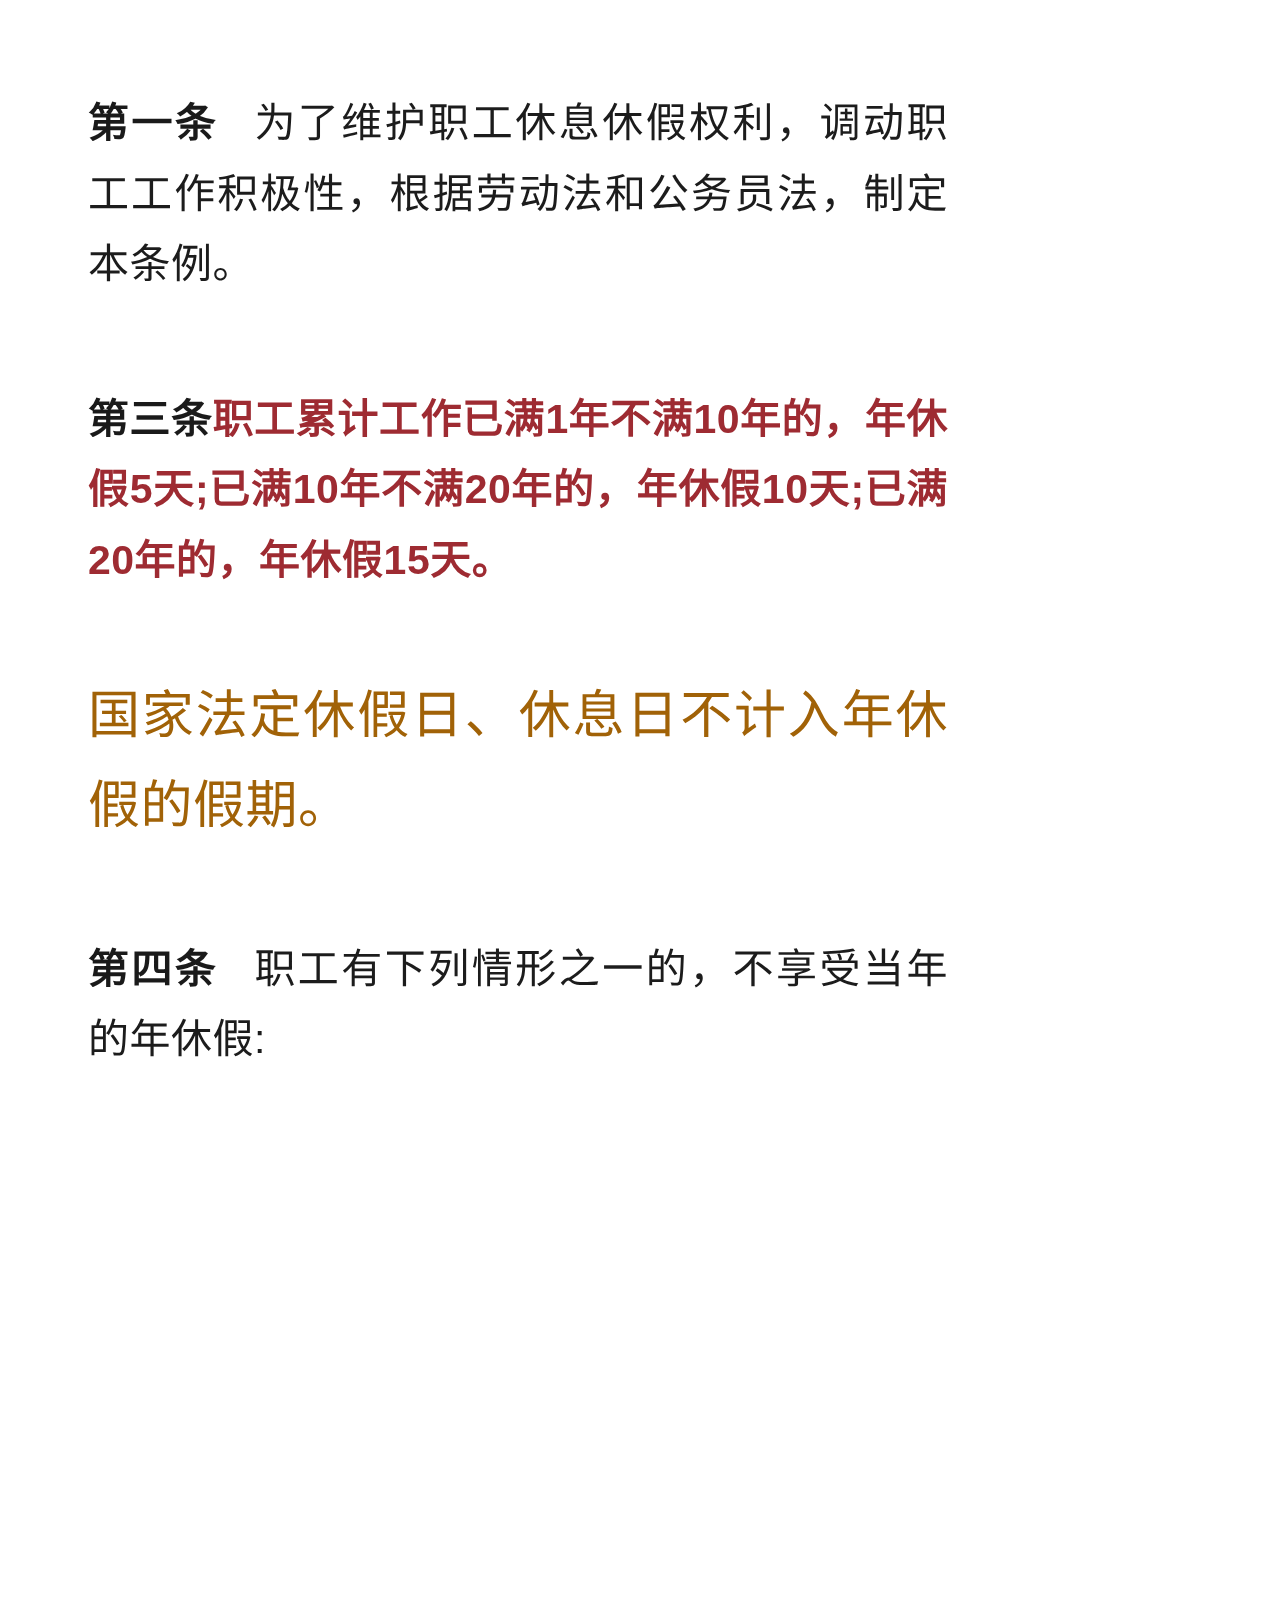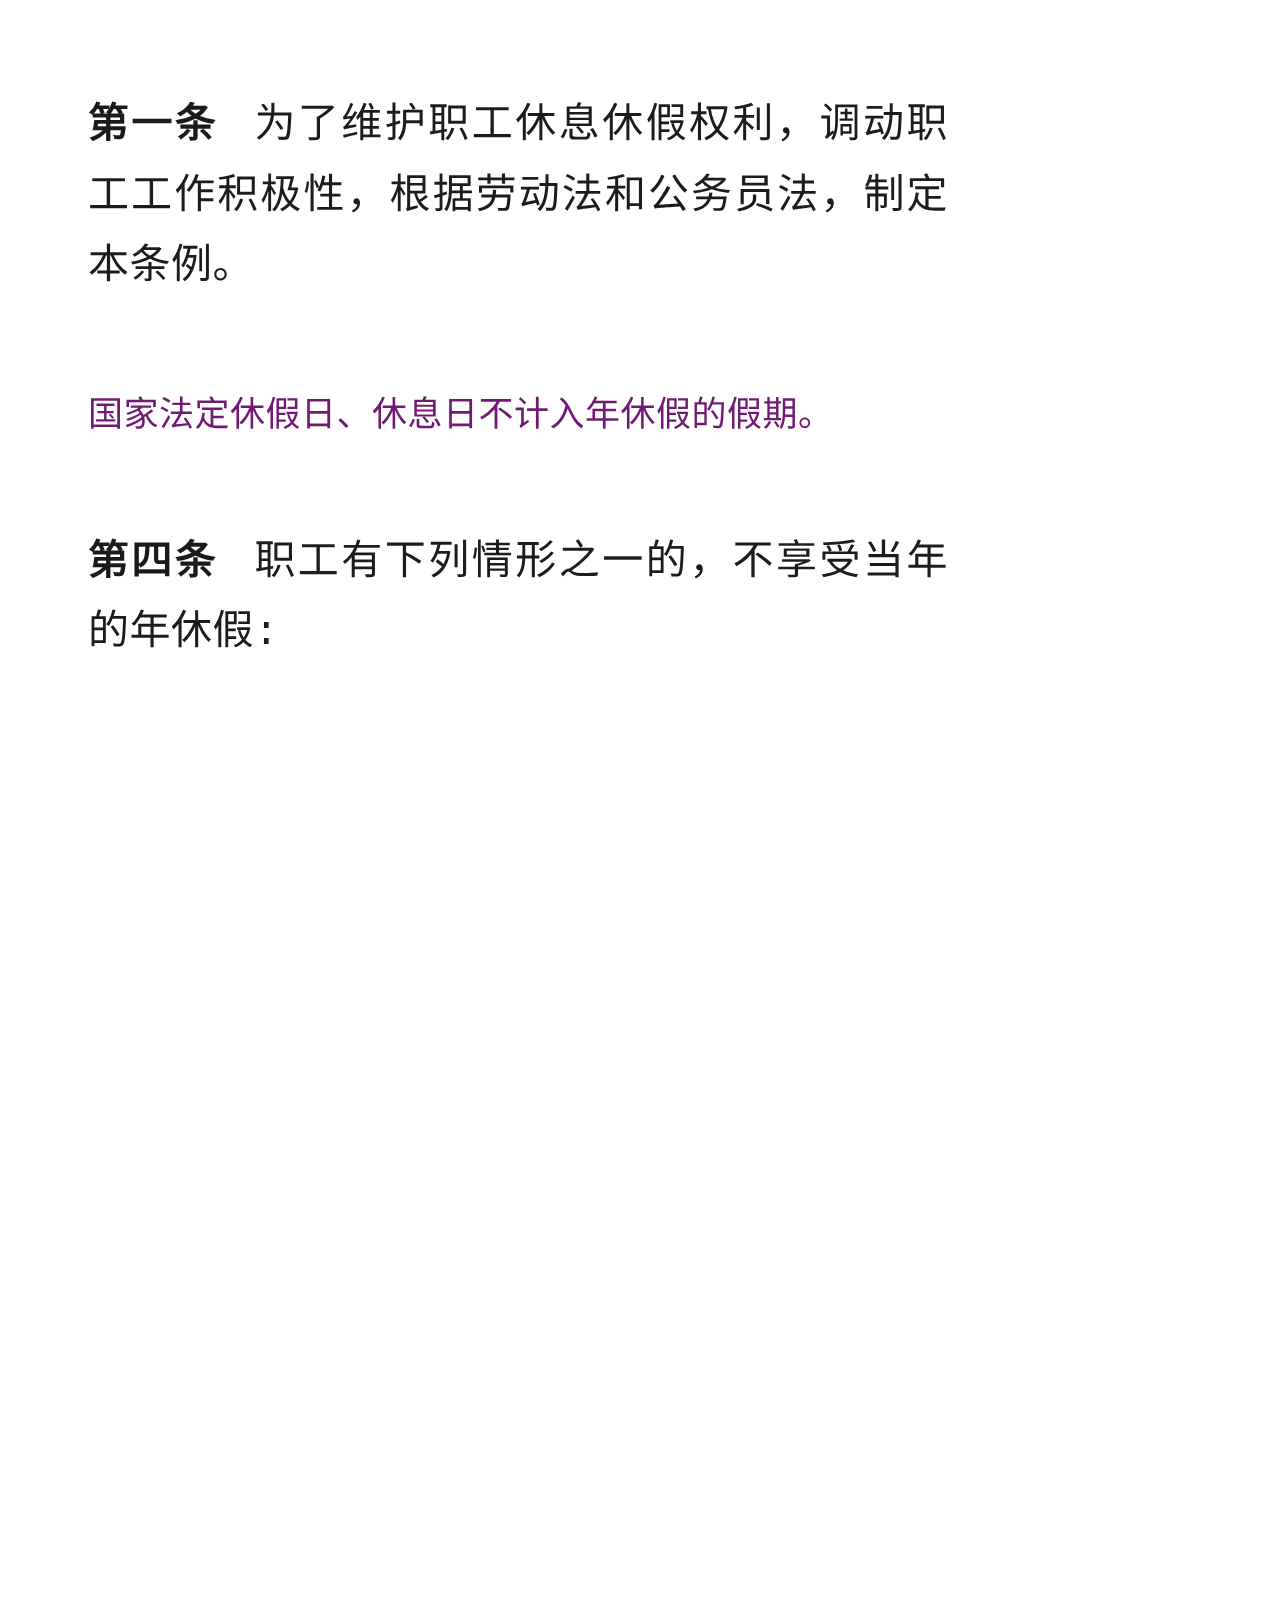--- a/index.html
+++ b/index.html
@@ -25,60 +25,62 @@
   .article {
     margin: 0 0 84px 0;
     font-size: 41px;
     line-height: 1.72;
     letter-spacing: 0.5px;
     text-align: justify;
     word-break: break-all;
   }
   .article:last-child {
     margin-bottom: 0;
-    font-family: Liberation Mono, monospace;
   }
   .art-label {
     font-weight: bold;
     color: #1a1a1a;
   }
   .art-gap {
     display: inline-block;
     width: 34px;
   }
   .art-body {
     color: #1c1c1c;
   }
   .highlight .art-body {
     color: #9e2b32;
     font-weight: bold;
   }
   .plain {
     margin: 0 0 84px 0;
-    font-size: 35px;
+    font-size: 52px;
     line-height: 1.72;
     letter-spacing: 0.5px;
     text-align: justify;
     word-break: break-all;
-    color: #701a75;
+    color: #a16207;
   }
   .tight {
     margin-bottom: 76px;
   }
 </style>
 </head>
 <body>
 
 <div class="page">
 
   <p class="article">
     <span class="art-label">第一条</span><span class="art-gap"></span><span class="art-body">为了维护职工休息休假权利，调动职工工作积极性，根据劳动法和公务员法，制定本条例。</span>
   </p>
 
 
+  <p class="article highlight tight">
+    <span class="art-label">第三条</span><span class="art-body">职工累计工作已满1年不满10年的，年休假5天;已满10年不满20年的，年休假10天;已满20年的，年休假15天。</span>
+  </p>
 
   <p class="plain">国家法定休假日、休息日不计入年休假的假期。</p>
 
   <p class="article">
     <span class="art-label">第四条</span><span class="art-gap"></span><span class="art-body">职工有下列情形之一的，不享受当年的年休假:</span>
   </p>
 
 </div>
 
 </body></html>

